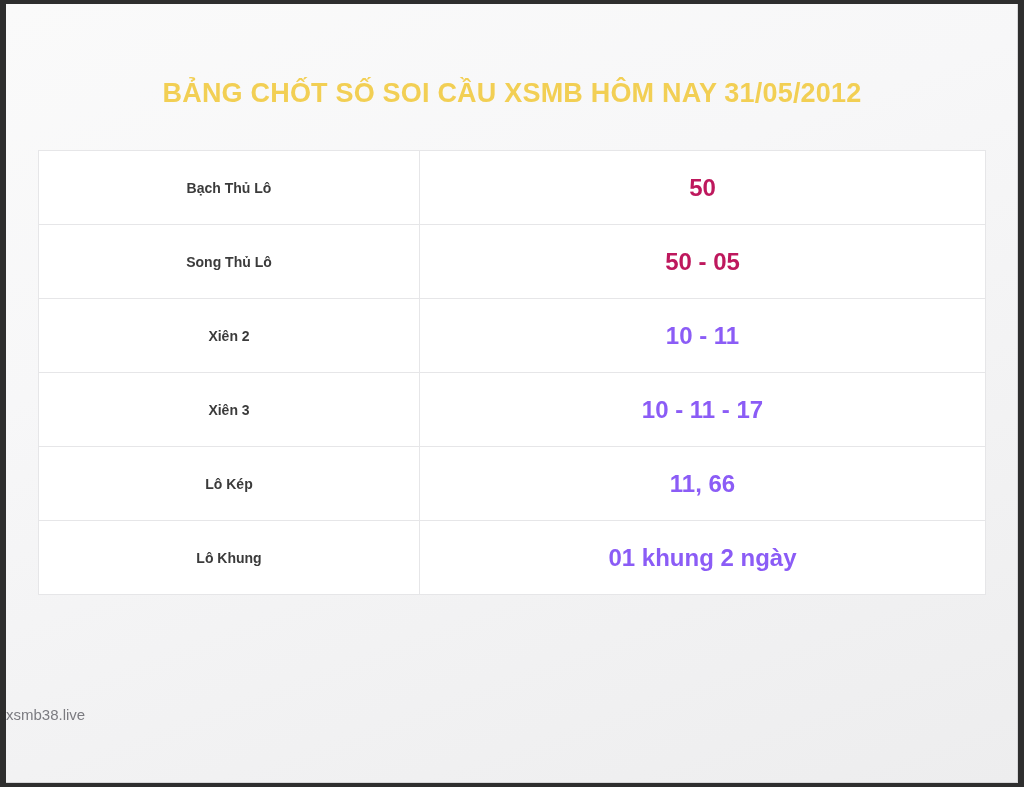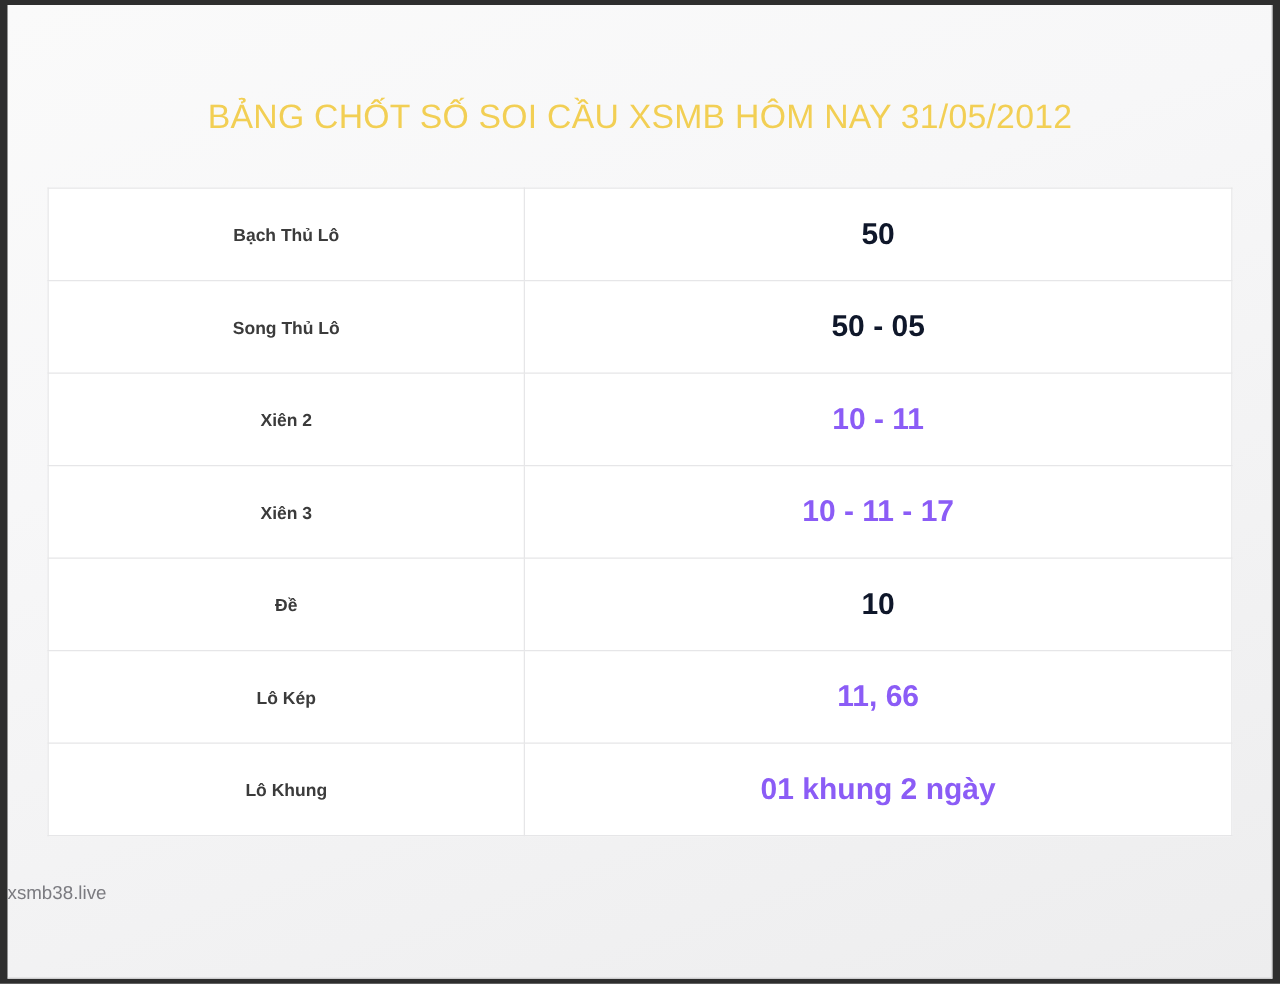--- a/index.html
+++ b/index.html
@@ -37,21 +37,21 @@
     pointer-events: none;
   }
 
   #title {
     position: absolute;
     left: 0;
     top: 74px;
     width: 1012px;
     text-align: center;
     font-size: 27px;
-    font-weight: normal;
+    font-weight: bold;
     letter-spacing: 0.2px;
     color: #f2cf54;
     white-space: nowrap;
   }
 
   #board {
     position: absolute;
     left: 32px;
     top: 146px;
     width: 948px;
@@ -79,21 +79,21 @@
     color: #3b3b3b;
   }
 
   td.value-cell {
     font-size: 24px;
     font-weight: bold;
     color: #8b5cf6;
   }
 
   td.value-cell.accent {
-    color: #0f172a;
+    color: #be185d;
   }
 
   #footer {
     position: absolute;
     left: 0;
     top: 702px;
     width: 1012px;
     text-align: left;
     font-size: 15px;
     color: #7b7b80;
@@ -118,24 +118,20 @@
       </tr>
       <tr>
         <td class="label-cell">Xiên 2</td>
         <td class="value-cell">10 - 11</td>
       </tr>
       <tr>
         <td class="label-cell">Xiên 3</td>
         <td class="value-cell">10 - 11 - 17</td>
       </tr>
       <tr>
-        <td class="label-cell">Đề</td>
-        <td class="value-cell accent">10</td>
-      </tr>
-      <tr>
         <td class="label-cell">Lô Kép</td>
         <td class="value-cell">11, 66</td>
       </tr>
       <tr>
         <td class="label-cell">Lô Khung</td>
         <td class="value-cell">01 khung 2 ngày</td>
       </tr>
     </tbody>
   </table>
 

